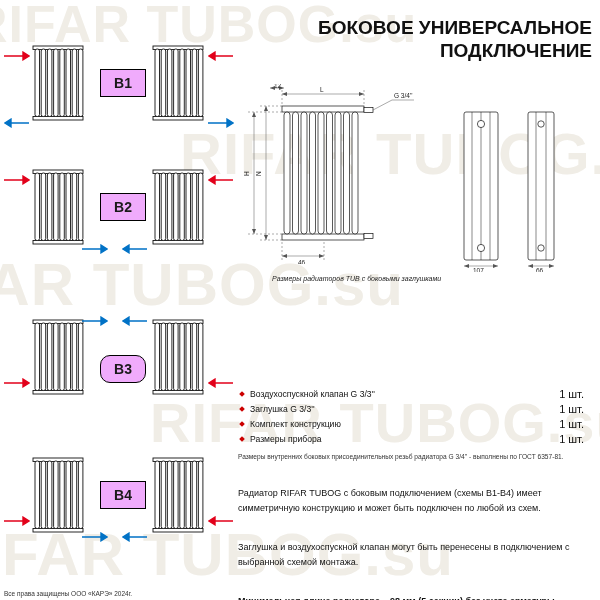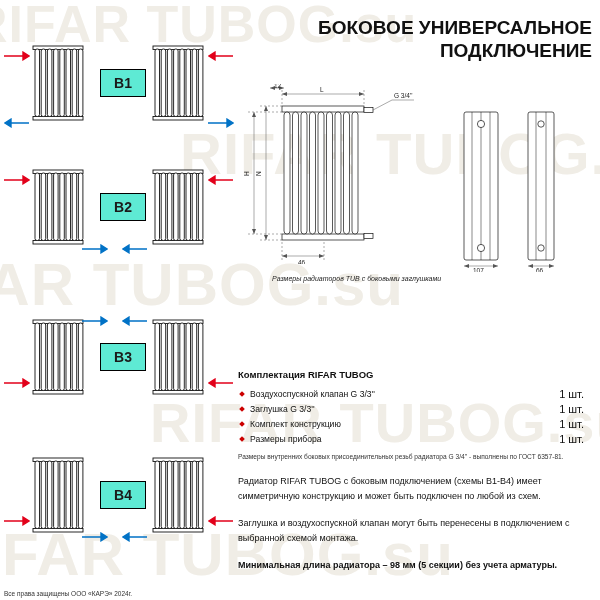--- a/index.html
+++ b/index.html
@@ -46,21 +46,21 @@
     position:absolute;
     width:58px;height:78px;
   }
   .rad svg{display:block;}
   .label-box{
     position:absolute;
     width:44px;height:26px;
     border:1.4px solid #000;
     display:flex;align-items:center;justify-content:center;
     font-size:14px;font-weight:bold;
-    background:#5eead4;
+    background:#f0abfc;
   }
   .arrow{position:absolute;}
   
   .tech{position:absolute;z-index:2;}
   .caption{
     position:absolute;
     font-size:7px;color:#222;
     font-style:italic;
     z-index:2;
   }
@@ -83,21 +83,21 @@
     transform:rotate(45deg);
   }
   .kit-list li .qty{
     position:absolute;right:0;top:0;
     font-size:11px;color:#111;
   }
   .note-small{
     font-size:6.6px;color:#333;line-height:10px;margin-top:5px;
   }
   .para{
-    font-size:9px;color:#111;line-height:15px;margin-top:12px;
+    font-size:9px;color:#111;line-height:15px;margin-top:24px;
   }
   .para.bold{font-weight:bold;}
   .footer{
     position:absolute;left:4px;bottom:3px;
     font-size:6.5px;color:#333;z-index:3;
   }
 </style>
 </head>
 <body>
 
@@ -280,21 +280,21 @@
   <div class="arrow" style="left:208px;top:64px;">
     <svg width="26" height="10" viewBox="0 0 26 10">
         <path d="M25 5 H7 M7 1.2 L1 5 L7 8.8 Z" stroke="#e2001a" stroke-width="1.4" fill="#e2001a"></path>
       </svg>
   </div>
   <div class="arrow" style="left:122px;top:2px;">
     <svg width="26" height="10" viewBox="0 0 26 10">
         <path d="M25 5 H7 M7 1.2 L1 5 L7 8.8 Z" stroke="#0072c6" stroke-width="1.4" fill="#0072c6"></path>
       </svg>
   </div>
-  <div class="label-box" style="left:100px;top:33px;">
+  <div class="label-box" style="left:100px;top:45px;border-radius:10px;">
     <span>B3</span>
   </div>
 </div>
 
 <div class="scheme" style="left:0;top:448px;width:232px;height:96px;">
   <div class="rad" style="left:28px;top:6px;">
     <svg width="60" height="82" viewBox="0 0 60 82">
       <g stroke="#111" stroke-width="0.9" fill="#fff">
         <rect x="5" y="4" width="50" height="3.5"></rect>
         <rect x="5" y="74.5" width="50" height="3.5"></rect>
@@ -443,21 +443,21 @@
       <text x="21" y="173">107</text>
       <text x="84" y="173">66</text>
     </g>
   </svg>
 </div>
 
 <div class="caption" style="left:272px;top:275px;">Размеры радиаторов TUB с боковыми заглушками</div>
 
 <div class="txt" style="left:238px;top:368px;width:346px;">
   <div class="kit-title">
-    <span>Комплектация RIFAR TUBOG</span><br>
+    <br>
   </div>
   <ul class="kit-list">
     <li>
       <span class="bullet"></span>
       <span>Воздухоспускной клапан G 3/3''</span>
       <span class="qty">1 шт.</span>
     </li>
     <li>
       <span class="bullet"></span>
       <span>Заглушка G 3/3''</span>

